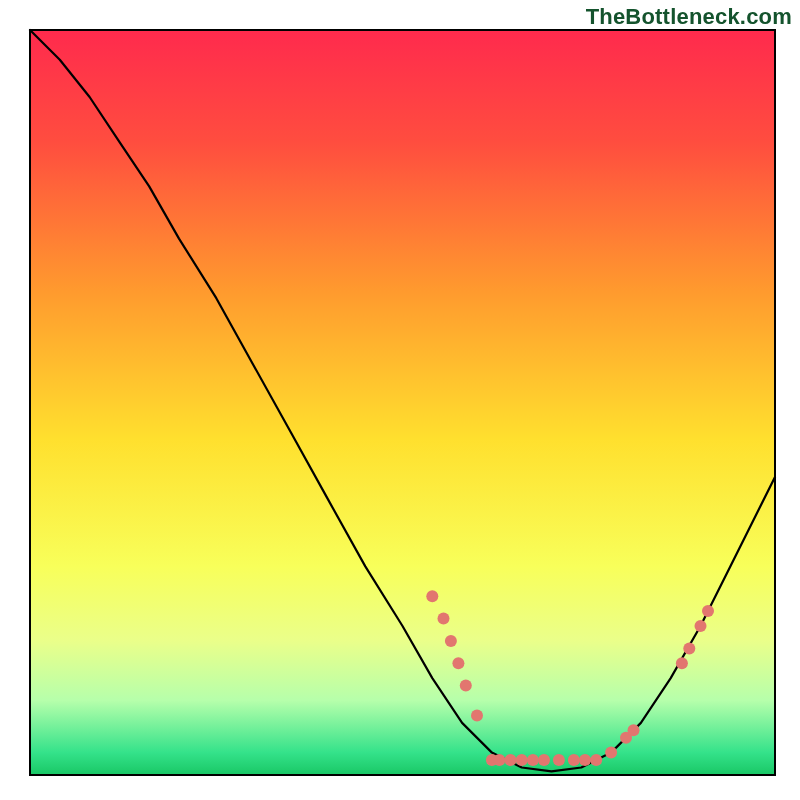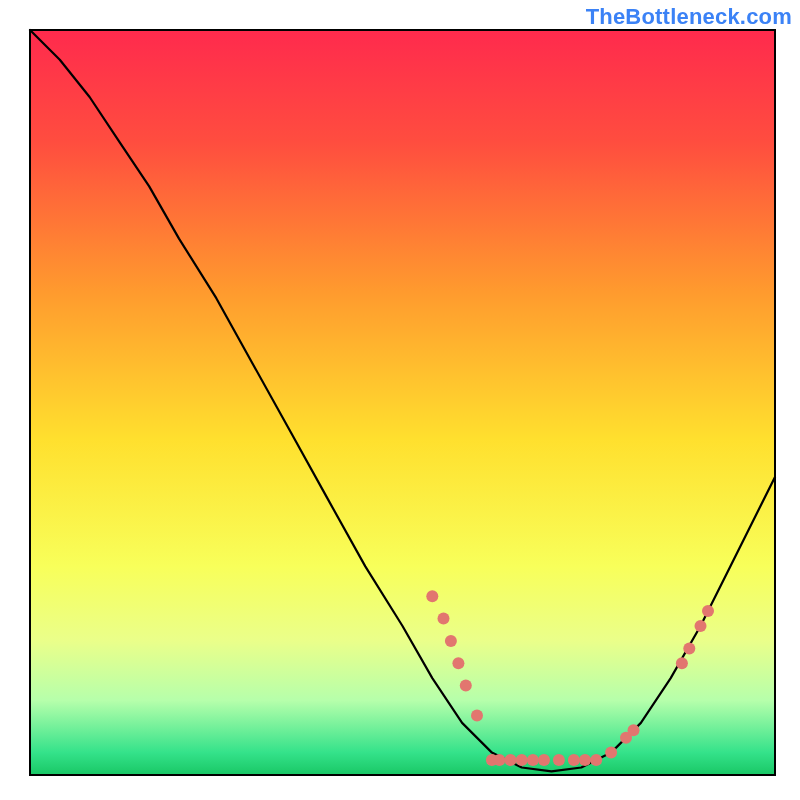--- a/index.html
+++ b/index.html
@@ -14,21 +14,21 @@
     position: relative;
     width: 800px;
     height: 800px;
   }
   .watermark {
     position: absolute;
     top: 4px;
     right: 8px;
     font-size: 22px;
     font-weight: bold;
-    color: #3b82f6;
+    color: #14532d;
     letter-spacing: 0.2px;
   }
   svg {
     display: block;
   }
 </style>
 </head>
 <body>
 
 <div class="frame">

